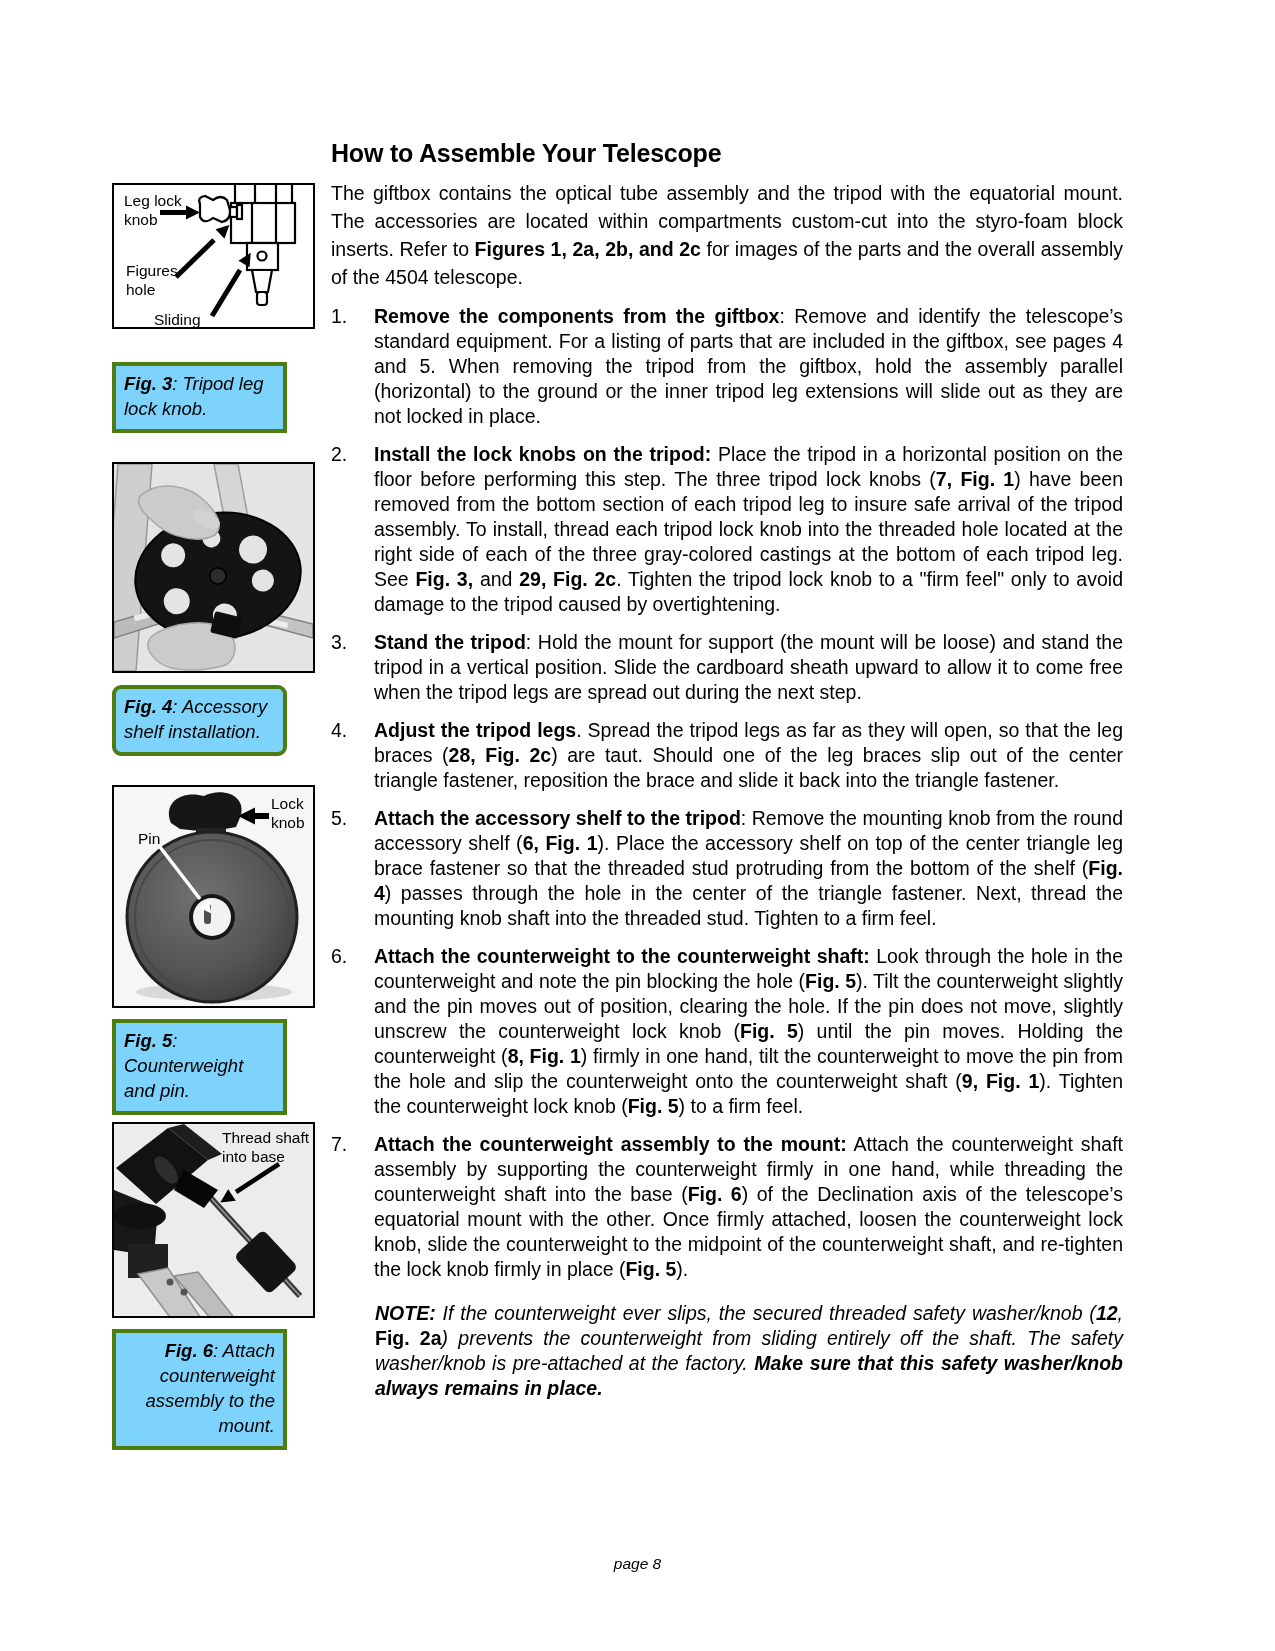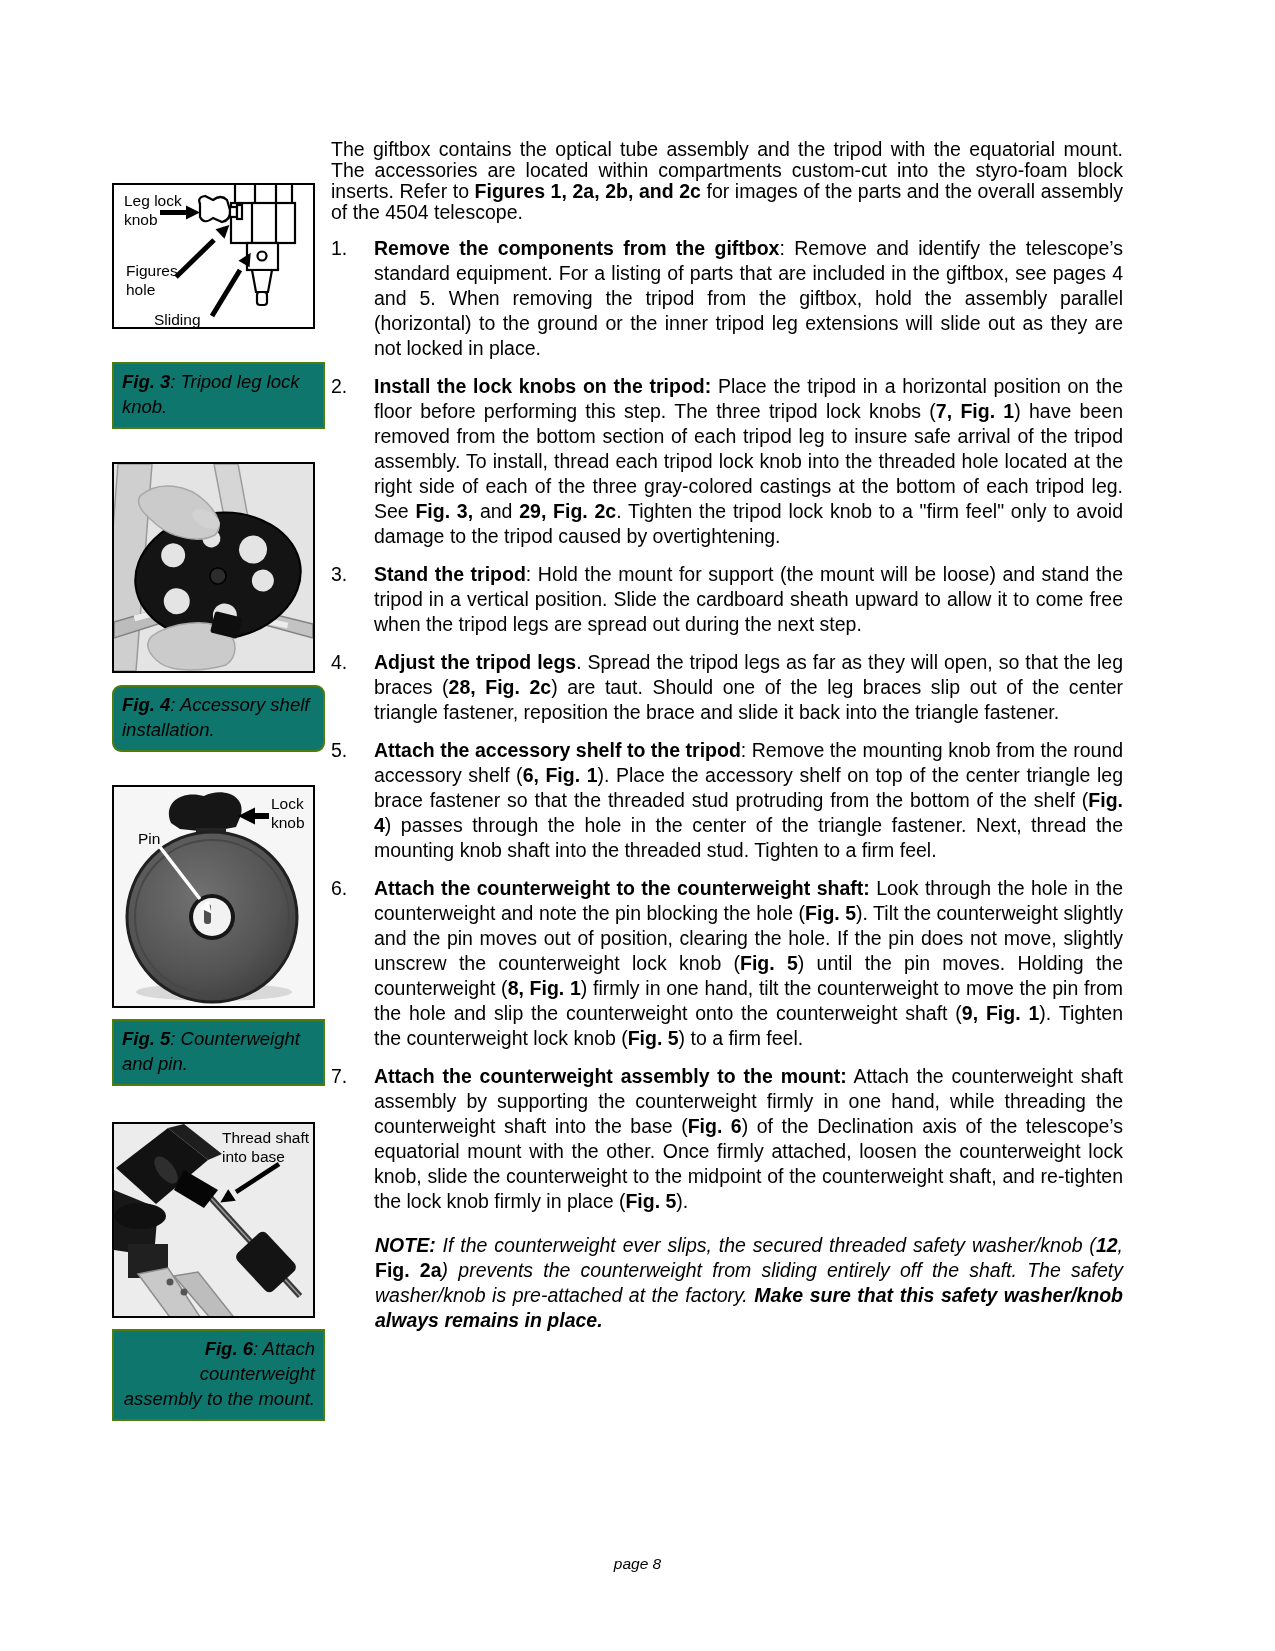--- a/index.html
+++ b/index.html
@@ -1,32 +1,32 @@
 <!DOCTYPE html>
 <html><head>
 <meta charset="utf-8">
 <style>
   html,body{margin:0;padding:0;background:#fff;}
   body{width:1275px;height:1651px;position:relative;color:#000;
        font-family:"Liberation Sans", sans-serif;}
 
   .main-col{position:absolute;left:331px;top:139px;width:792px;}
   .doc-title{font-size:25px;font-weight:bold;margin:0 0 11px 0;letter-spacing:-0.2px;}
-  .para{font-size:19.5px;line-height:21px;text-align:justify;margin:0 0 13px 0;}
+  .para{font-size:19.5px;line-height:28px;text-align:justify;margin:0 0 13px 0;}
   .step{display:flex;font-size:19.5px;line-height:25px;margin:0 0 13px 0;}
   .step-num{flex:0 0 27px;}
   .step-body{flex:1;text-align:justify;margin-left:16px;}
   .note{font-size:19.5px;line-height:25px;font-style:italic;text-align:justify;
         margin:19px 0 0 44px;}
 
   .figbox{position:absolute;left:112px;width:203px;border:2px solid #000;
           box-sizing:border-box;background:#fff;overflow:hidden;}
   .figbox svg{position:absolute;left:0;top:0;}
-  .figcap{position:absolute;left:112px;width:213px;border:2px solid #4d7c0f;
-          box-sizing:border-box;background:#0f766e;padding:5px 8px 8px 8px;
+  .figcap{position:absolute;left:112px;width:175px;border:4px solid #4d7c0f;
+          box-sizing:border-box;background:#7dd3fc;padding:5px 8px 8px 8px;
           font-size:18.5px;line-height:25px;font-style:italic;}
   .figlabel{position:absolute;font-size:15.5px;line-height:19px;
             white-space:pre-line;color:#000;z-index:2;}
 
   #fig3-box{top:183px;height:146px;}
   #fig3-cap{top:362px;}
   #fig4-box{top:462px;height:211px;}
   #fig4-cap{top:685px;border-radius:9px;}
   #fig5-box{top:785px;height:223px;}
   #fig5-cap{top:1019px;}
@@ -153,20 +153,21 @@
     <g transform="rotate(47 152 138)">
       <rect x="126" y="118" width="52" height="40" rx="6" fill="#141414"></rect>
     </g>
     <line x1="165" y1="40" x2="122" y2="68" stroke="#000" stroke-width="4.5"></line>
     <polygon points="0,-7 14,0 0,7" transform="translate(118,71) rotate(147)" fill="#000"></polygon>
   </svg>
 </div>
 <div class="figcap" id="fig6-cap"><span style="font-weight: bold; font-style: italic;">Fig. 6</span><span style="font-style: italic;">: Attach counterweight assembly to the mount.</span></div>
 
 <div class="main-col">
+  <h1 class="doc-title">How to Assemble Your Telescope</h1>
 
   <p class="para"><span>The giftbox contains the optical tube assembly and the tripod with the equatorial mount. The accessories are located within compartments custom-cut into the styro-foam block inserts. Refer to </span><span style="font-weight: bold;">Figures 1, 2a, 2b, and 2c</span><span> for images of the parts and the overall assembly of the 4504 telescope.</span></p>
 
   <div class="step">
     <div class="step-num">1.</div>
     <div class="step-body"><span style="font-weight: bold;">Remove the components from the giftbox</span><span>: Remove and identify the telescope’s standard equipment. For a listing of parts that are included in the giftbox, see pages 4 and 5. When removing the tripod from the giftbox, hold the assembly parallel (horizontal) to the ground or the inner tripod leg extensions will slide out as they are not locked in place.</span></div>
   </div>
   <div class="step">
     <div class="step-num">2.</div>
     <div class="step-body"><span style="font-weight: bold;">Install the lock knobs on the tripod:</span><span> Place the tripod in a horizontal position on the floor before performing this step. The three tripod lock knobs (</span><span style="font-weight: bold;">7, Fig. 1</span><span>) have been removed from the bottom section of each tripod leg to insure safe arrival of the tripod assembly. To install, thread each tripod lock knob into the threaded hole located at the right side of each of the three gray-colored castings at the bottom of each tripod leg. See </span><span style="font-weight: bold;">Fig. 3,</span><span> and </span><span style="font-weight: bold;">29, Fig. 2c</span><span>. Tighten the tripod lock knob to a "firm feel" only to avoid damage to the tripod caused by overtightening.</span></div>

